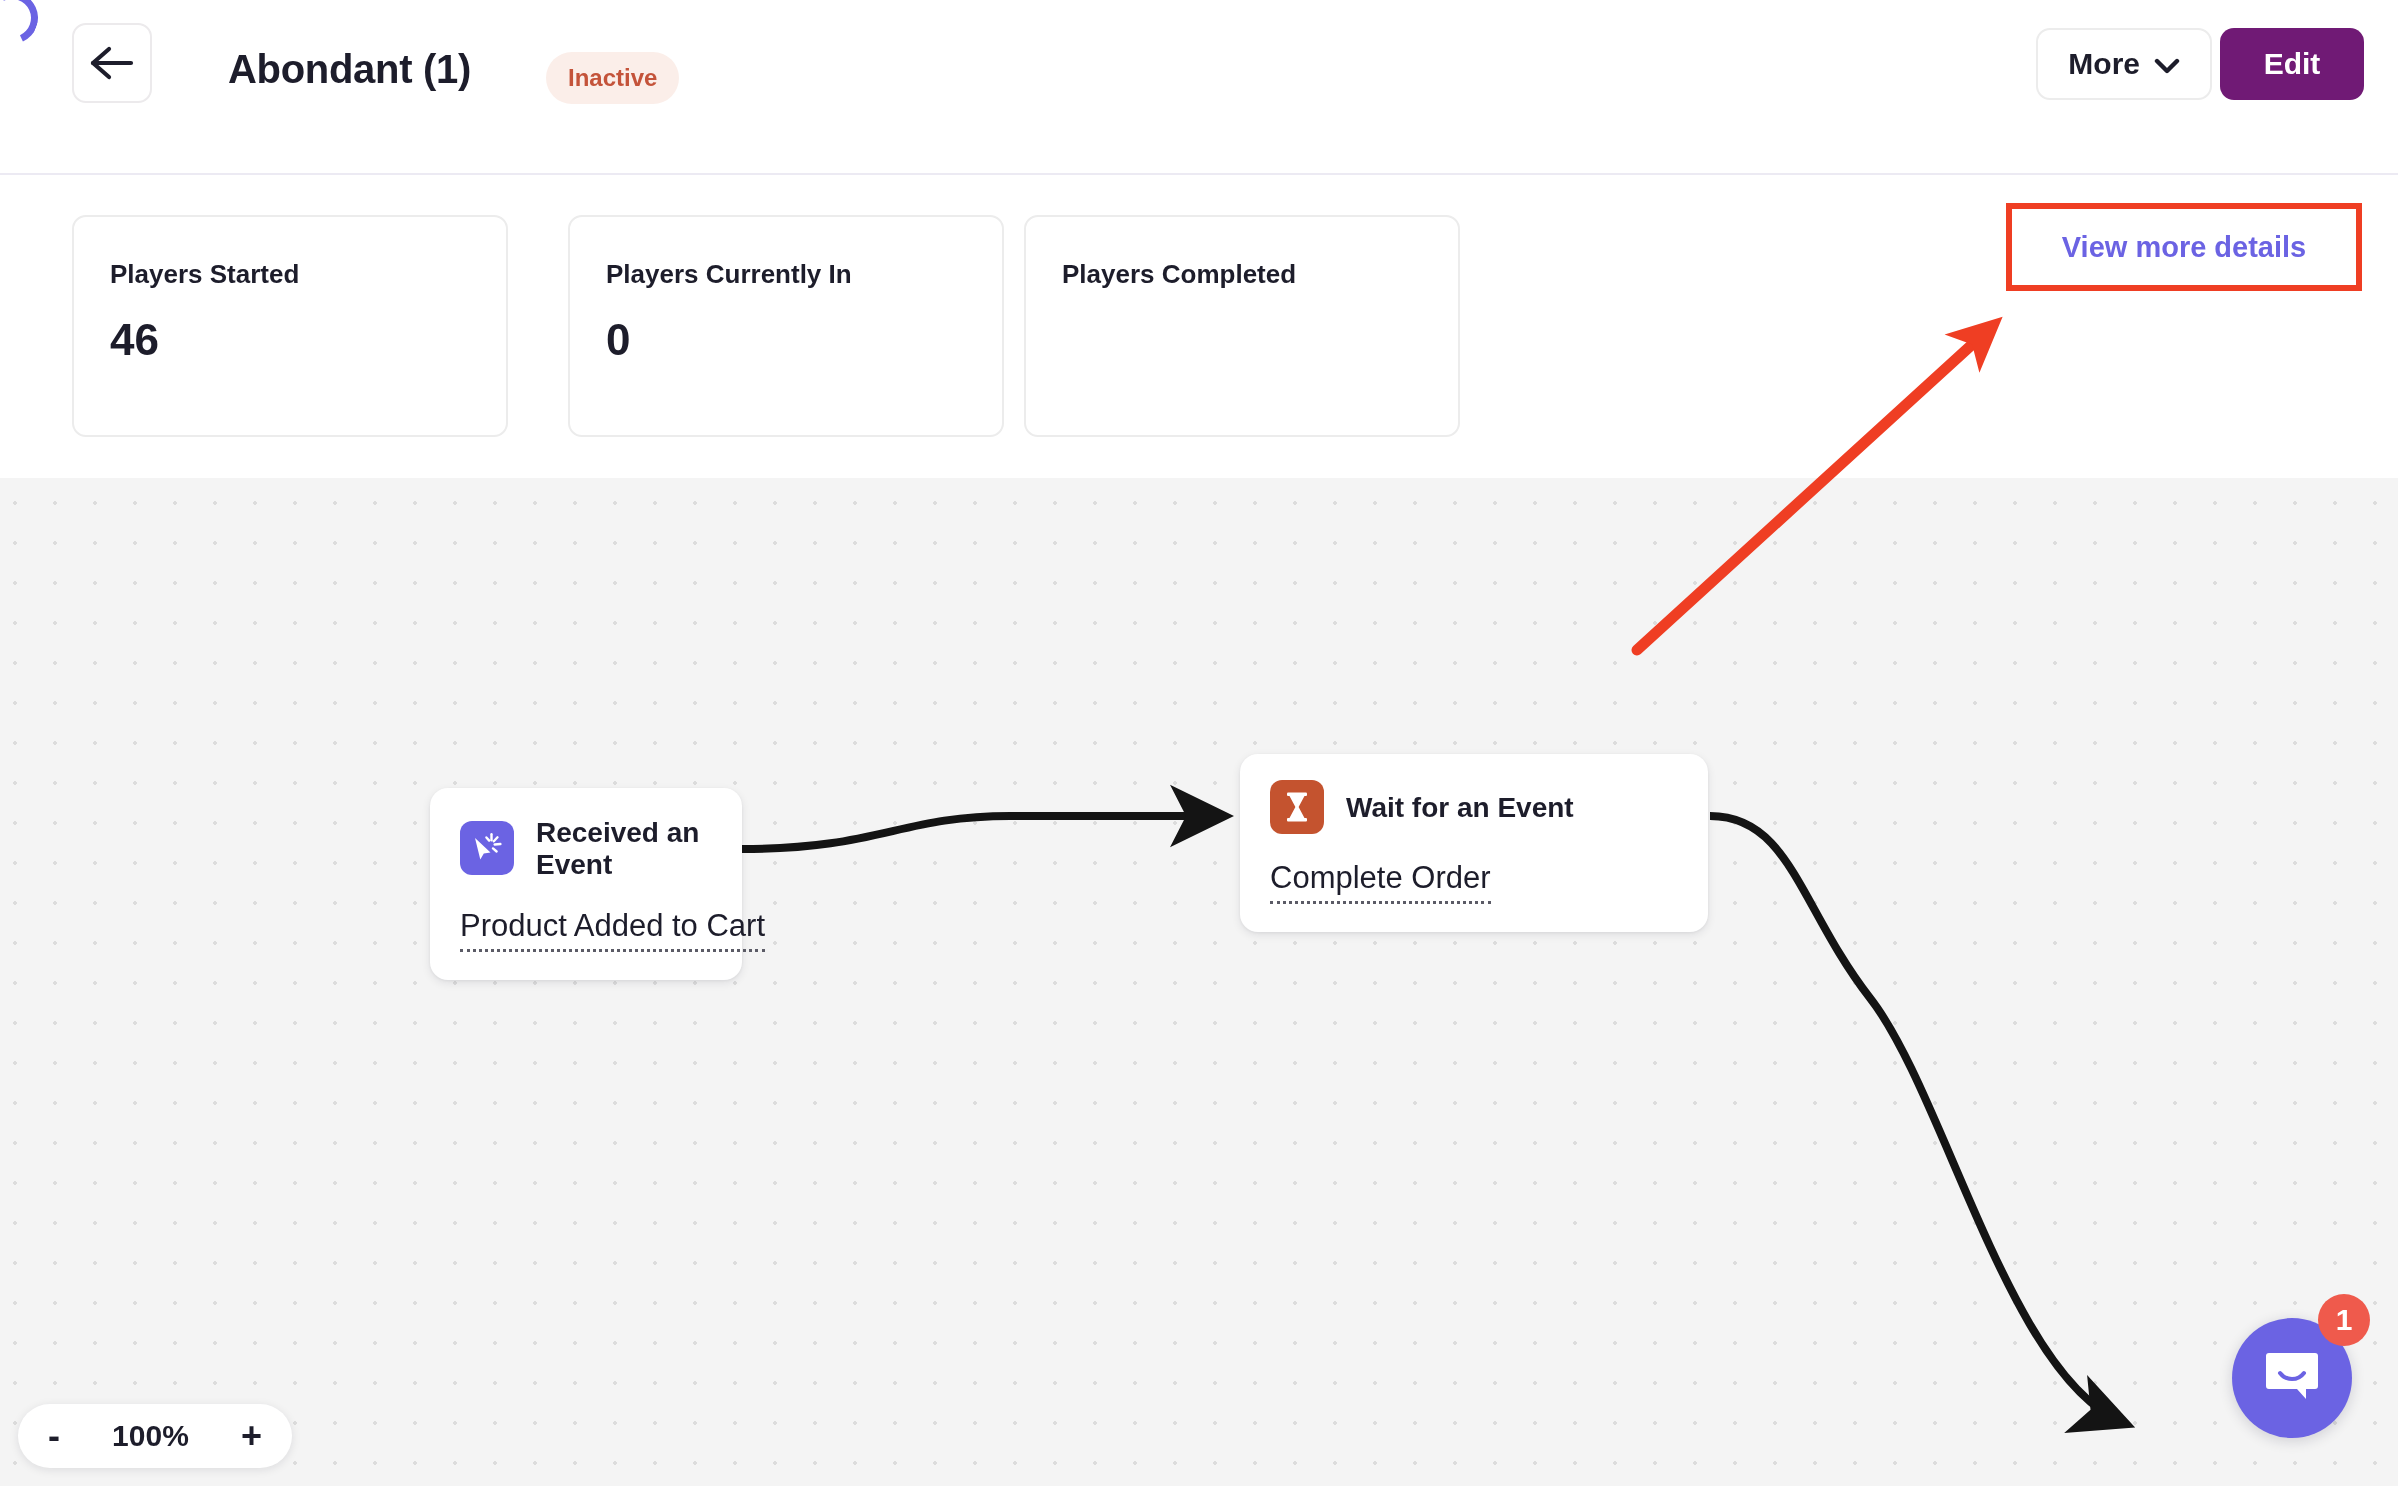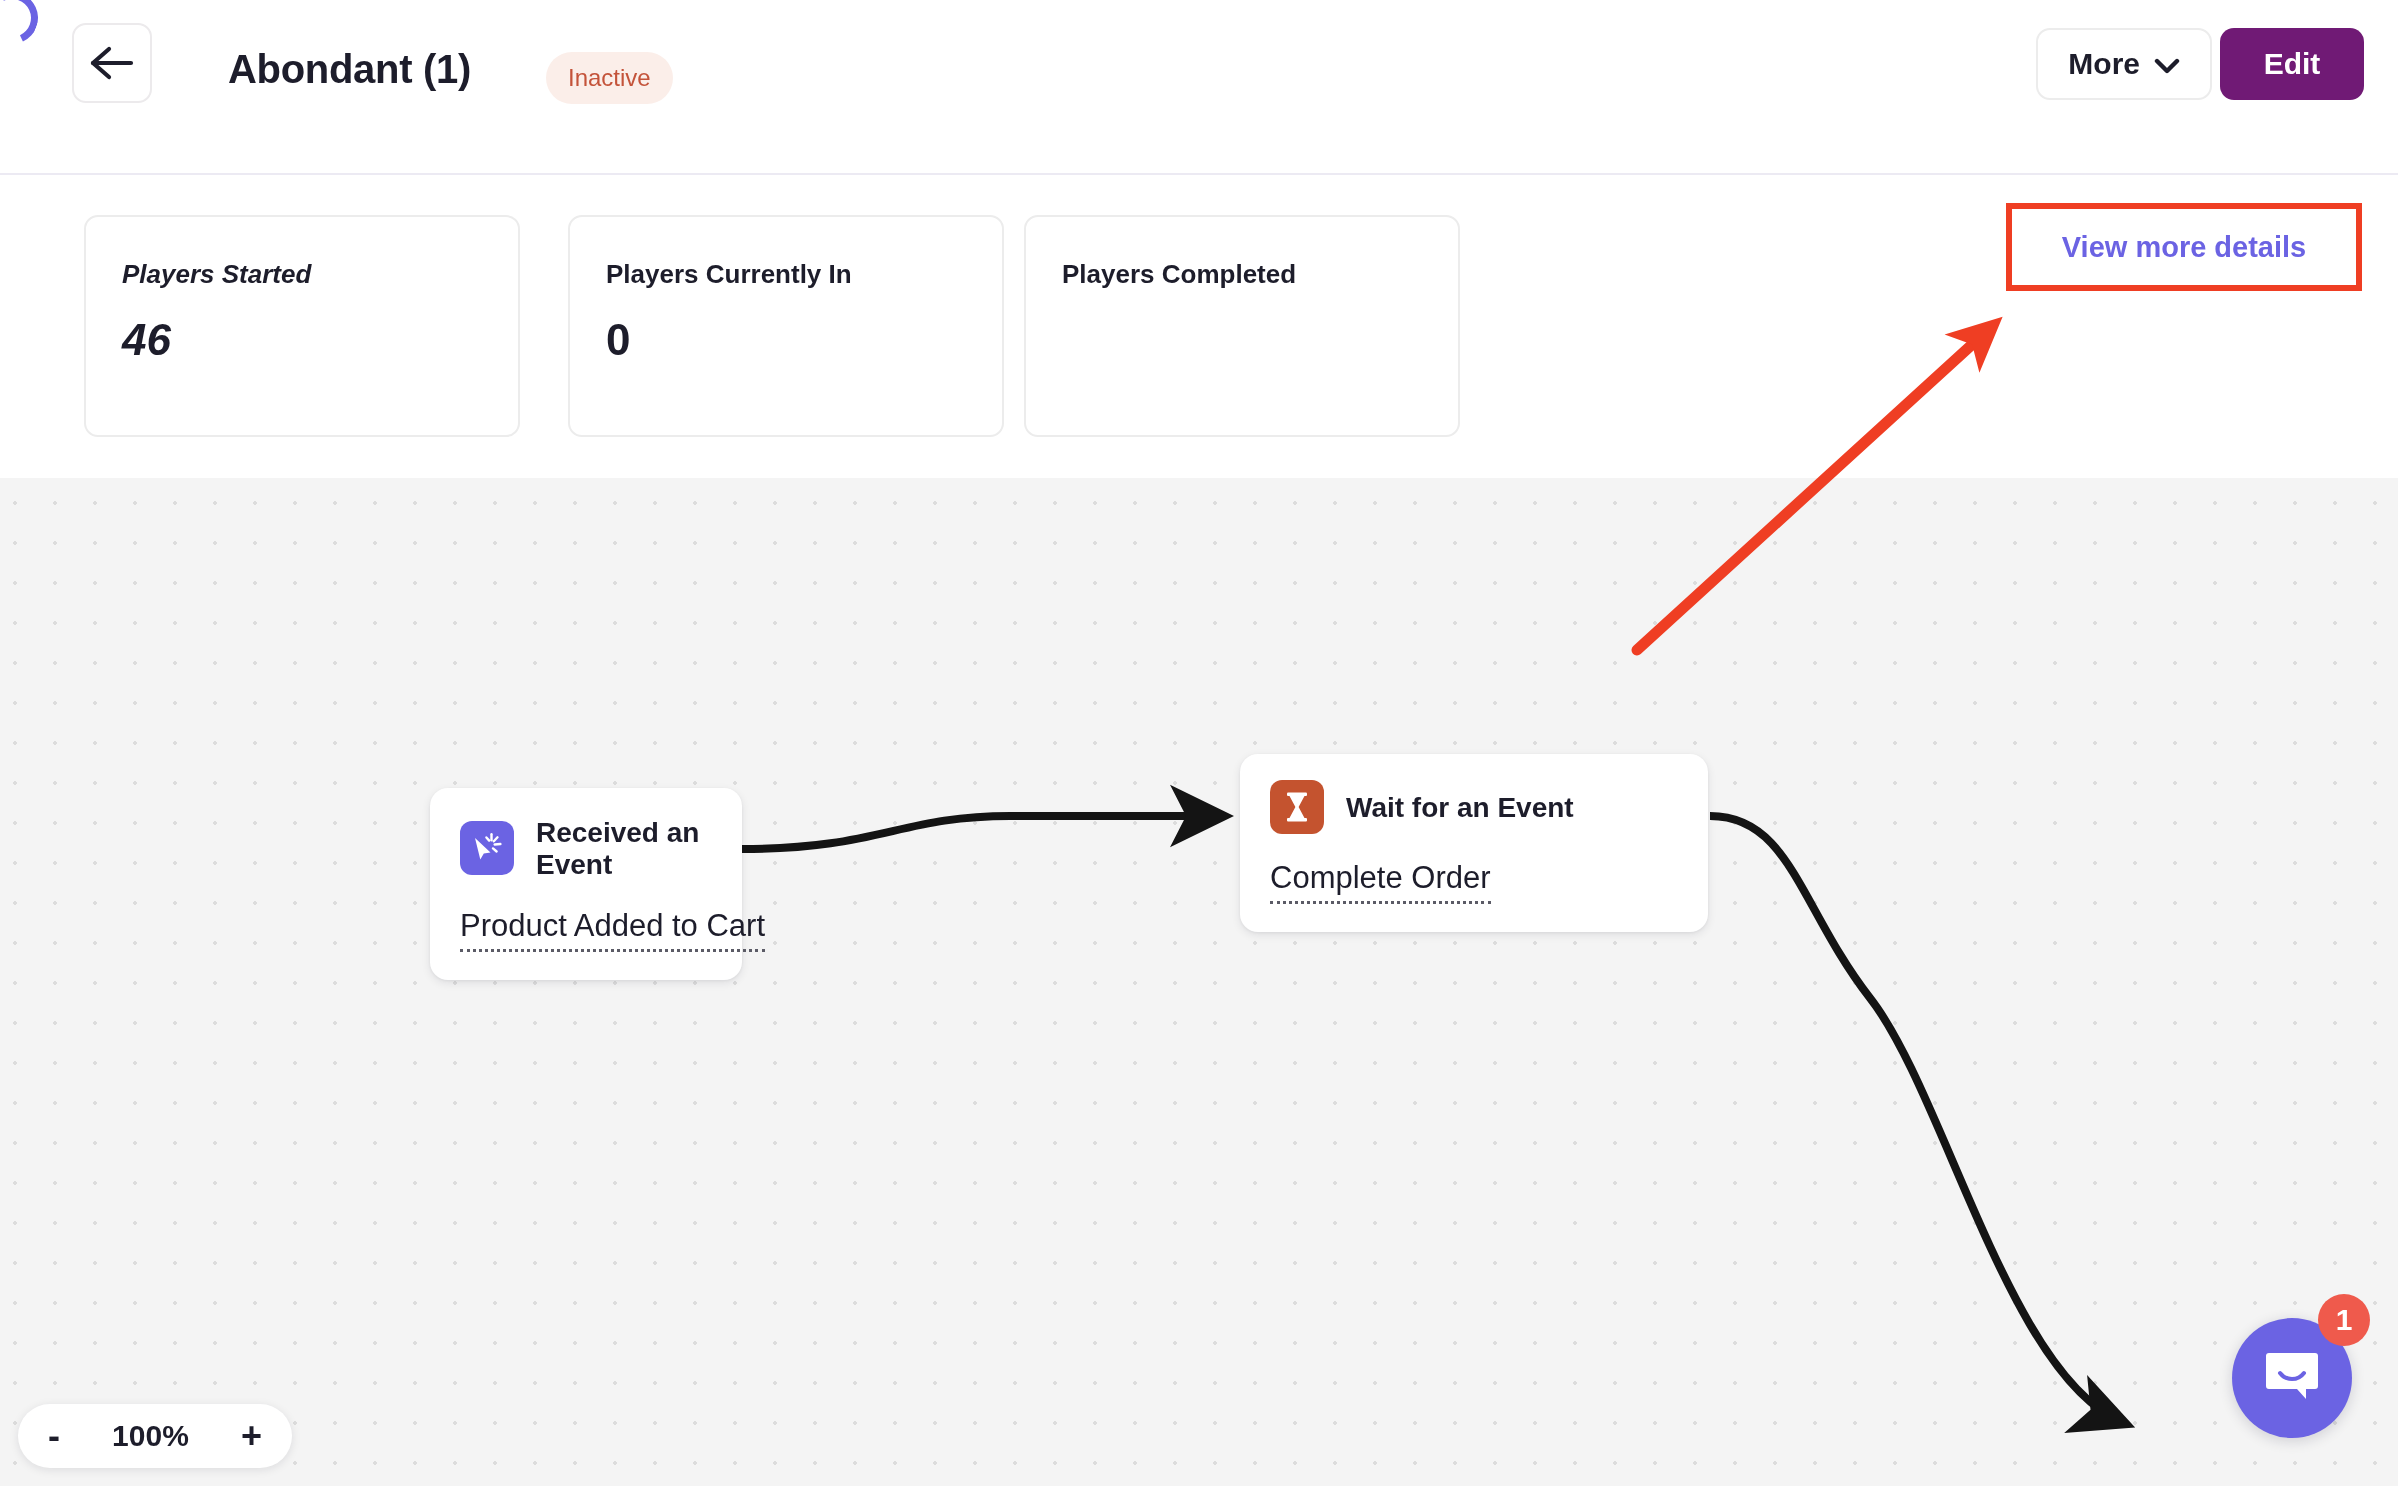--- a/index.html
+++ b/index.html
@@ -60,21 +60,21 @@
   }
   .status-badge {
     position: absolute;
     left: 546px; top: 52px;
     height: 52px;
     padding: 0 22px;
     border-radius: 26px;
     background: #fbeee9;
     color: #c4533a;
     font-size: 24px;
-    font-weight: normal;
+    font-weight: bold;
     display: flex; align-items: center;
     white-space: nowrap;
   }
   .more-btn {
     position: absolute;
     right: 186px; top: 28px;
     height: 72px;
     padding: 0 30px;
     border: 2px solid #ececec;
     border-radius: 14px;
@@ -111,21 +111,21 @@
   }
   .stat-card {
     position: absolute;
     top: 38px;
     width: 436px; height: 222px;
     border: 2px solid #ececec;
     border-radius: 14px;
     background: #ffffff;
     padding: 42px 36px 0 36px;
   }
-  .stat-card.c1 { left: 84px; font-style: italic; }
+  .stat-card.c1 { left: 72px; }
   .stat-card.c2 { left: 568px; }
   .stat-card.c3 { left: 1024px; }
   .stat-label {
     font-size: 26px;
     font-weight: bold;
     color: #1d1d2b;
     white-space: nowrap;
   }
   .stat-value {
     margin-top: 28px;

